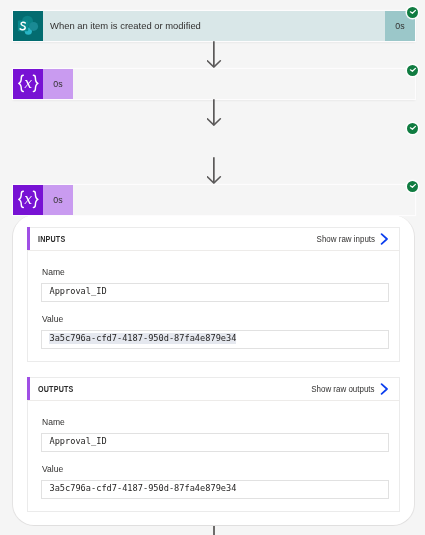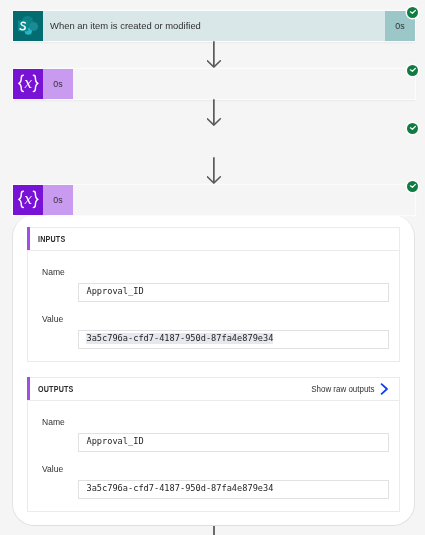--- a/index.html
+++ b/index.html
@@ -42,21 +42,21 @@
                    display:inline-block;transform:scaleX(0.805);transform-origin:left center;}
   .section .rawlink{position:absolute;right:10.4px;display:flex;align-items:center;
                     gap:5.5px;}
   .section .rawlink .rawtext{font-size:9px;color:#323130;display:inline-block;transform:scaleX(0.885);transform-origin:right center;}
   .section .rawlink .chev{display:block;}
 
   .field{position:absolute;left:13px;right:10.7px;}
   .field .flabel{font-size:8.9px;color:#323130;display:block;height:11px;line-height:11px;
                  margin-left:1.2px;transform:scaleX(0.96);transform-origin:left center;}
   .field .fbox{box-sizing:border-box;border:1px solid #e1e1e1;margin-top:5px;height:19.3px;
-               background:#fff;display:flex;align-items:flex-start;padding-top:2.2px;padding-left:7.2px;margin-left:37px;}
+               background:#fff;display:flex;align-items:flex-start;padding-top:2.2px;padding-left:7.2px;}
   .field .fval{font-family:"DejaVu Sans Mono",monospace;font-size:8.65px;color:#201f1e;line-height:11px;
                white-space:nowrap;}
   .field .fval.sel{background:#e5e8ef;}
 
   .tail{position:absolute;left:213px;width:1.8px;background:#6e6c6b;}
 </style>
 </head>
 <body>
 
 <div class="canvas">
@@ -132,20 +132,26 @@
       <path d="M0.35 19.7 L6.85 26.1 L13.35 19.7" stroke="#5b5959" stroke-width="1.55" fill="none" stroke-linecap="round" stroke-linejoin="miter"></path>
     </svg>
   </div>
 
   <div class="panel" style="top:214.6px;height:311px">
 
     <div class="section" style="left:14.1px;top:12.5px;width:373.2px;height:134.5px">
       <div class="shead">
         <div class="accent"></div>
         <span class="slabel">INPUTS</span>
+        <div class="rawlink">
+          <span class="rawtext">Show raw inputs</span>
+          <svg class="chev" width="9" height="12" viewBox="0 0 9 12">
+            <path d="M1.6 1.2 L7.0 6.0 L1.6 10.8" stroke="#0b3eee" stroke-width="1.75" fill="none" stroke-linecap="round" stroke-linejoin="round"></path>
+          </svg>
+        </div>
       </div>
       <div class="field" style="top:39px">
         <span class="flabel">Name</span>
         <div class="fbox">
           <span class="fval">Approval_ID</span>
         </div>
       </div>
       <div class="field" style="top:86px">
         <span class="flabel">Value</span>
         <div class="fbox">

